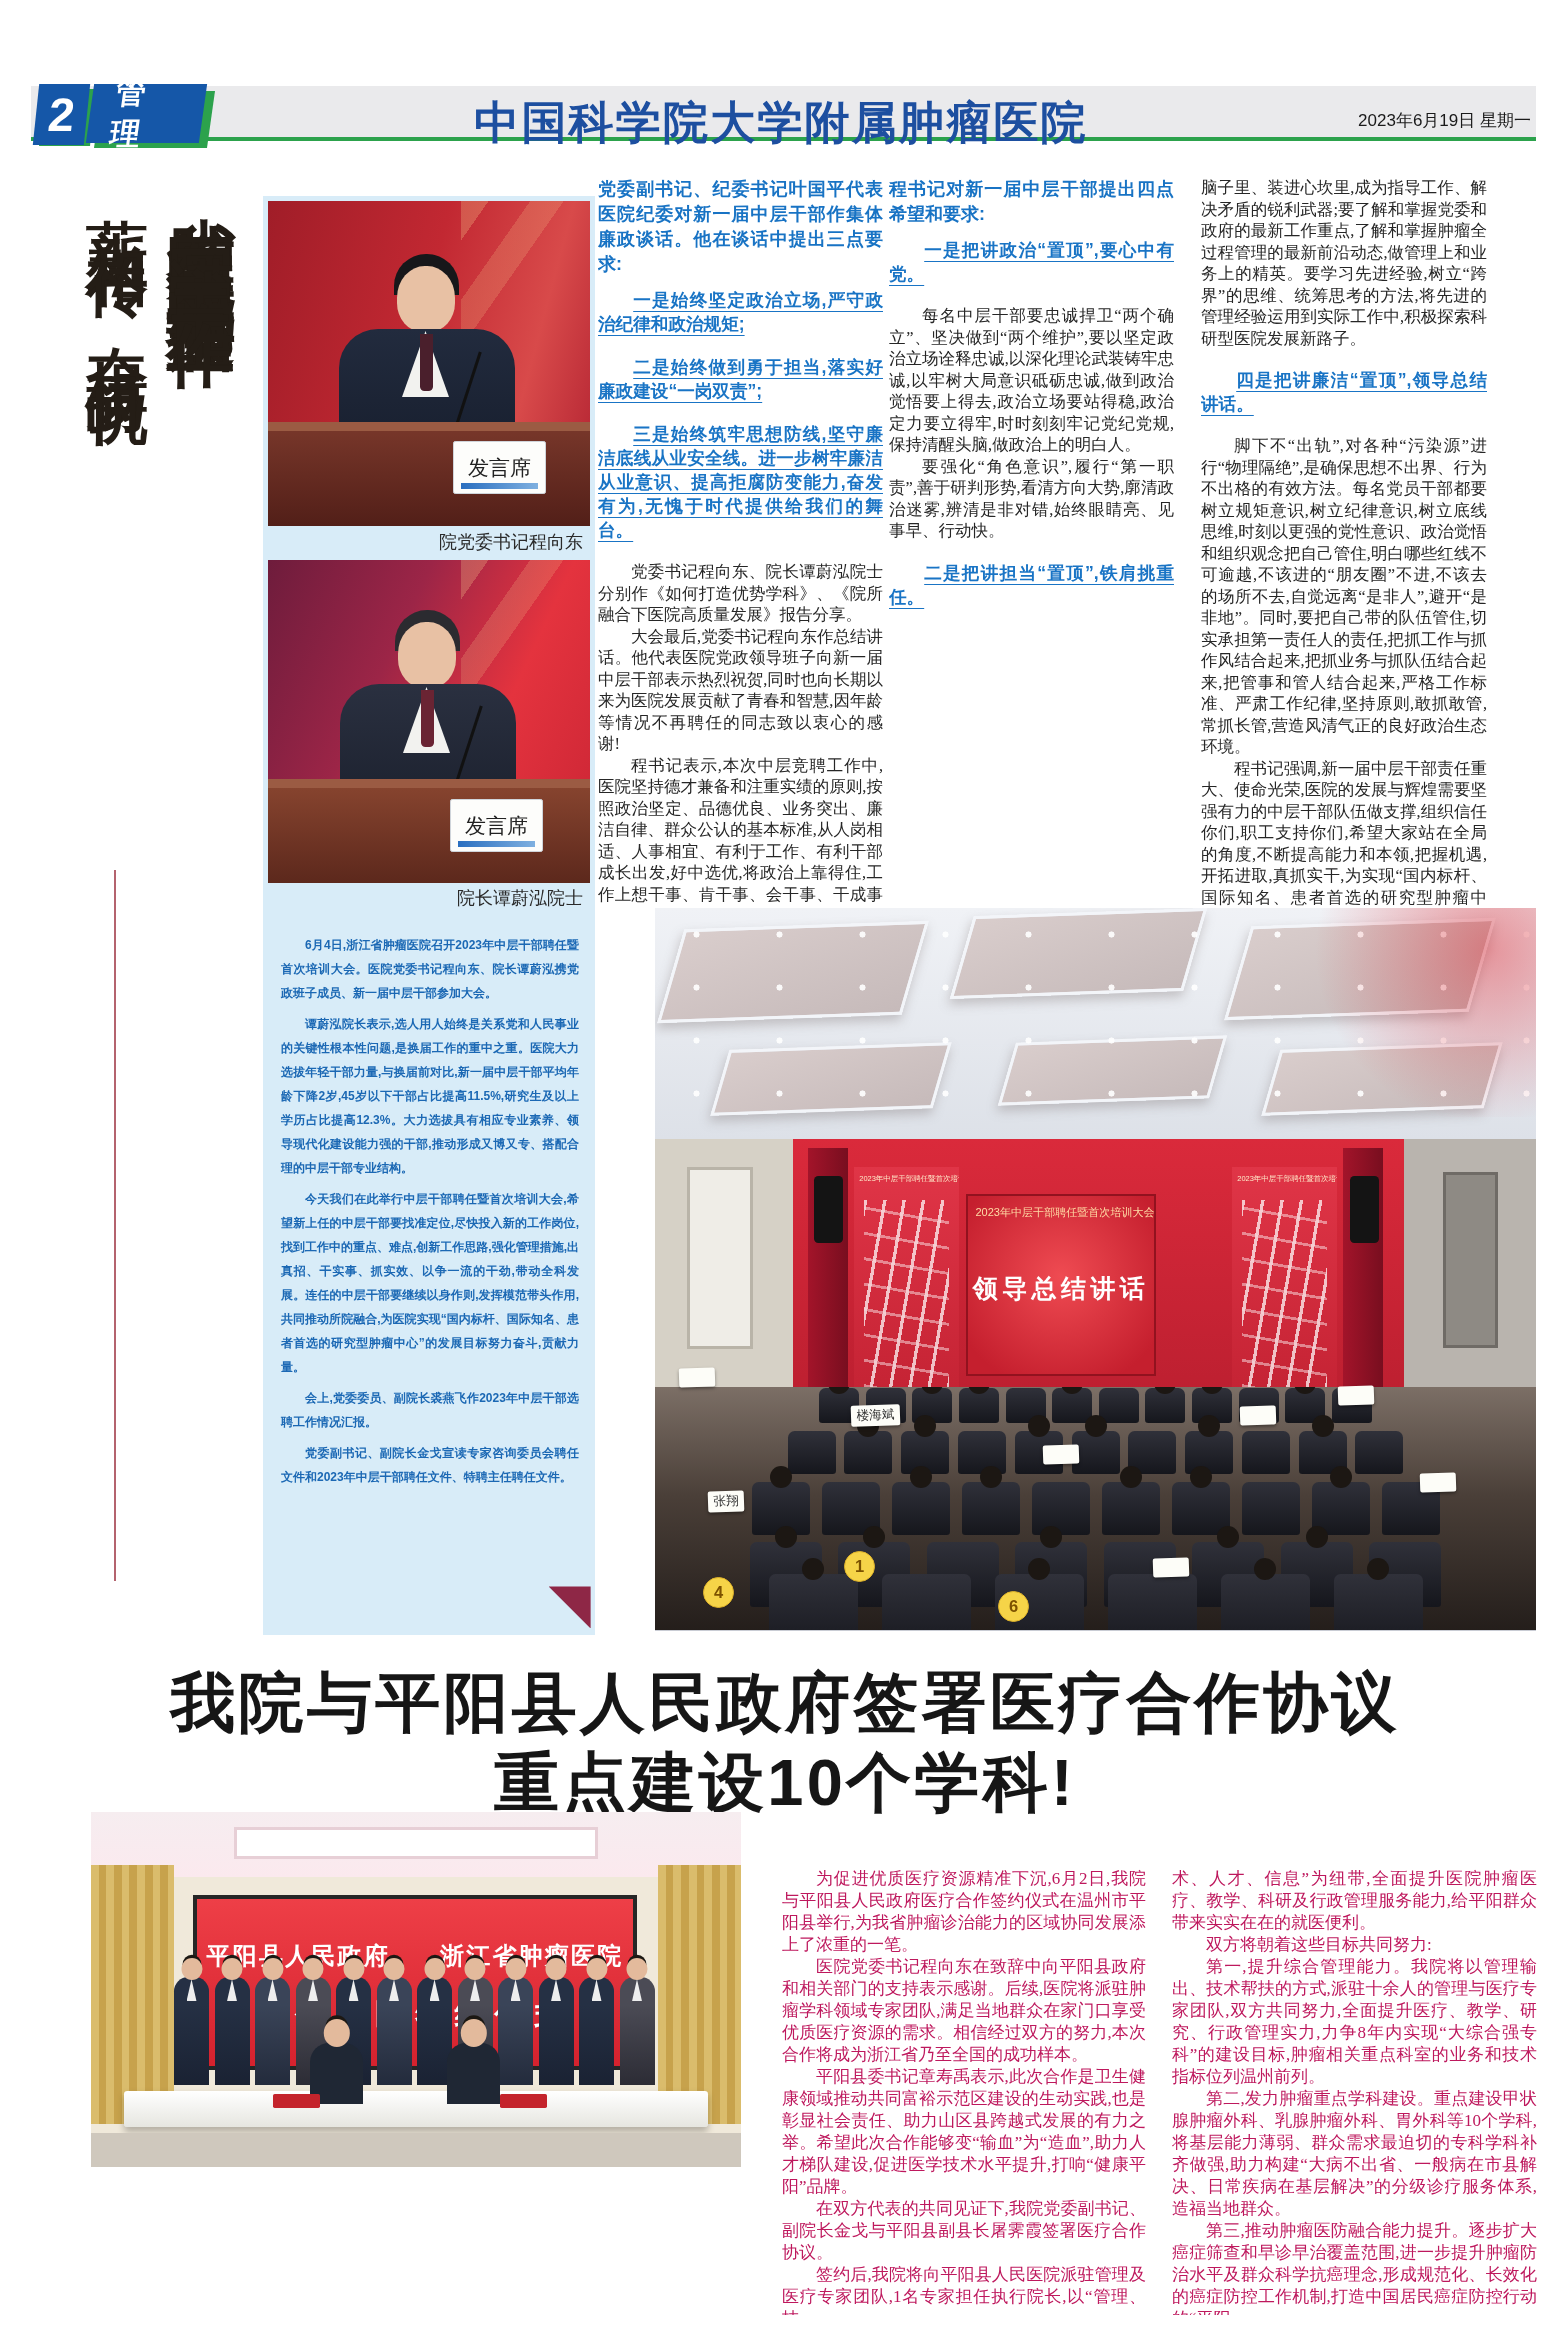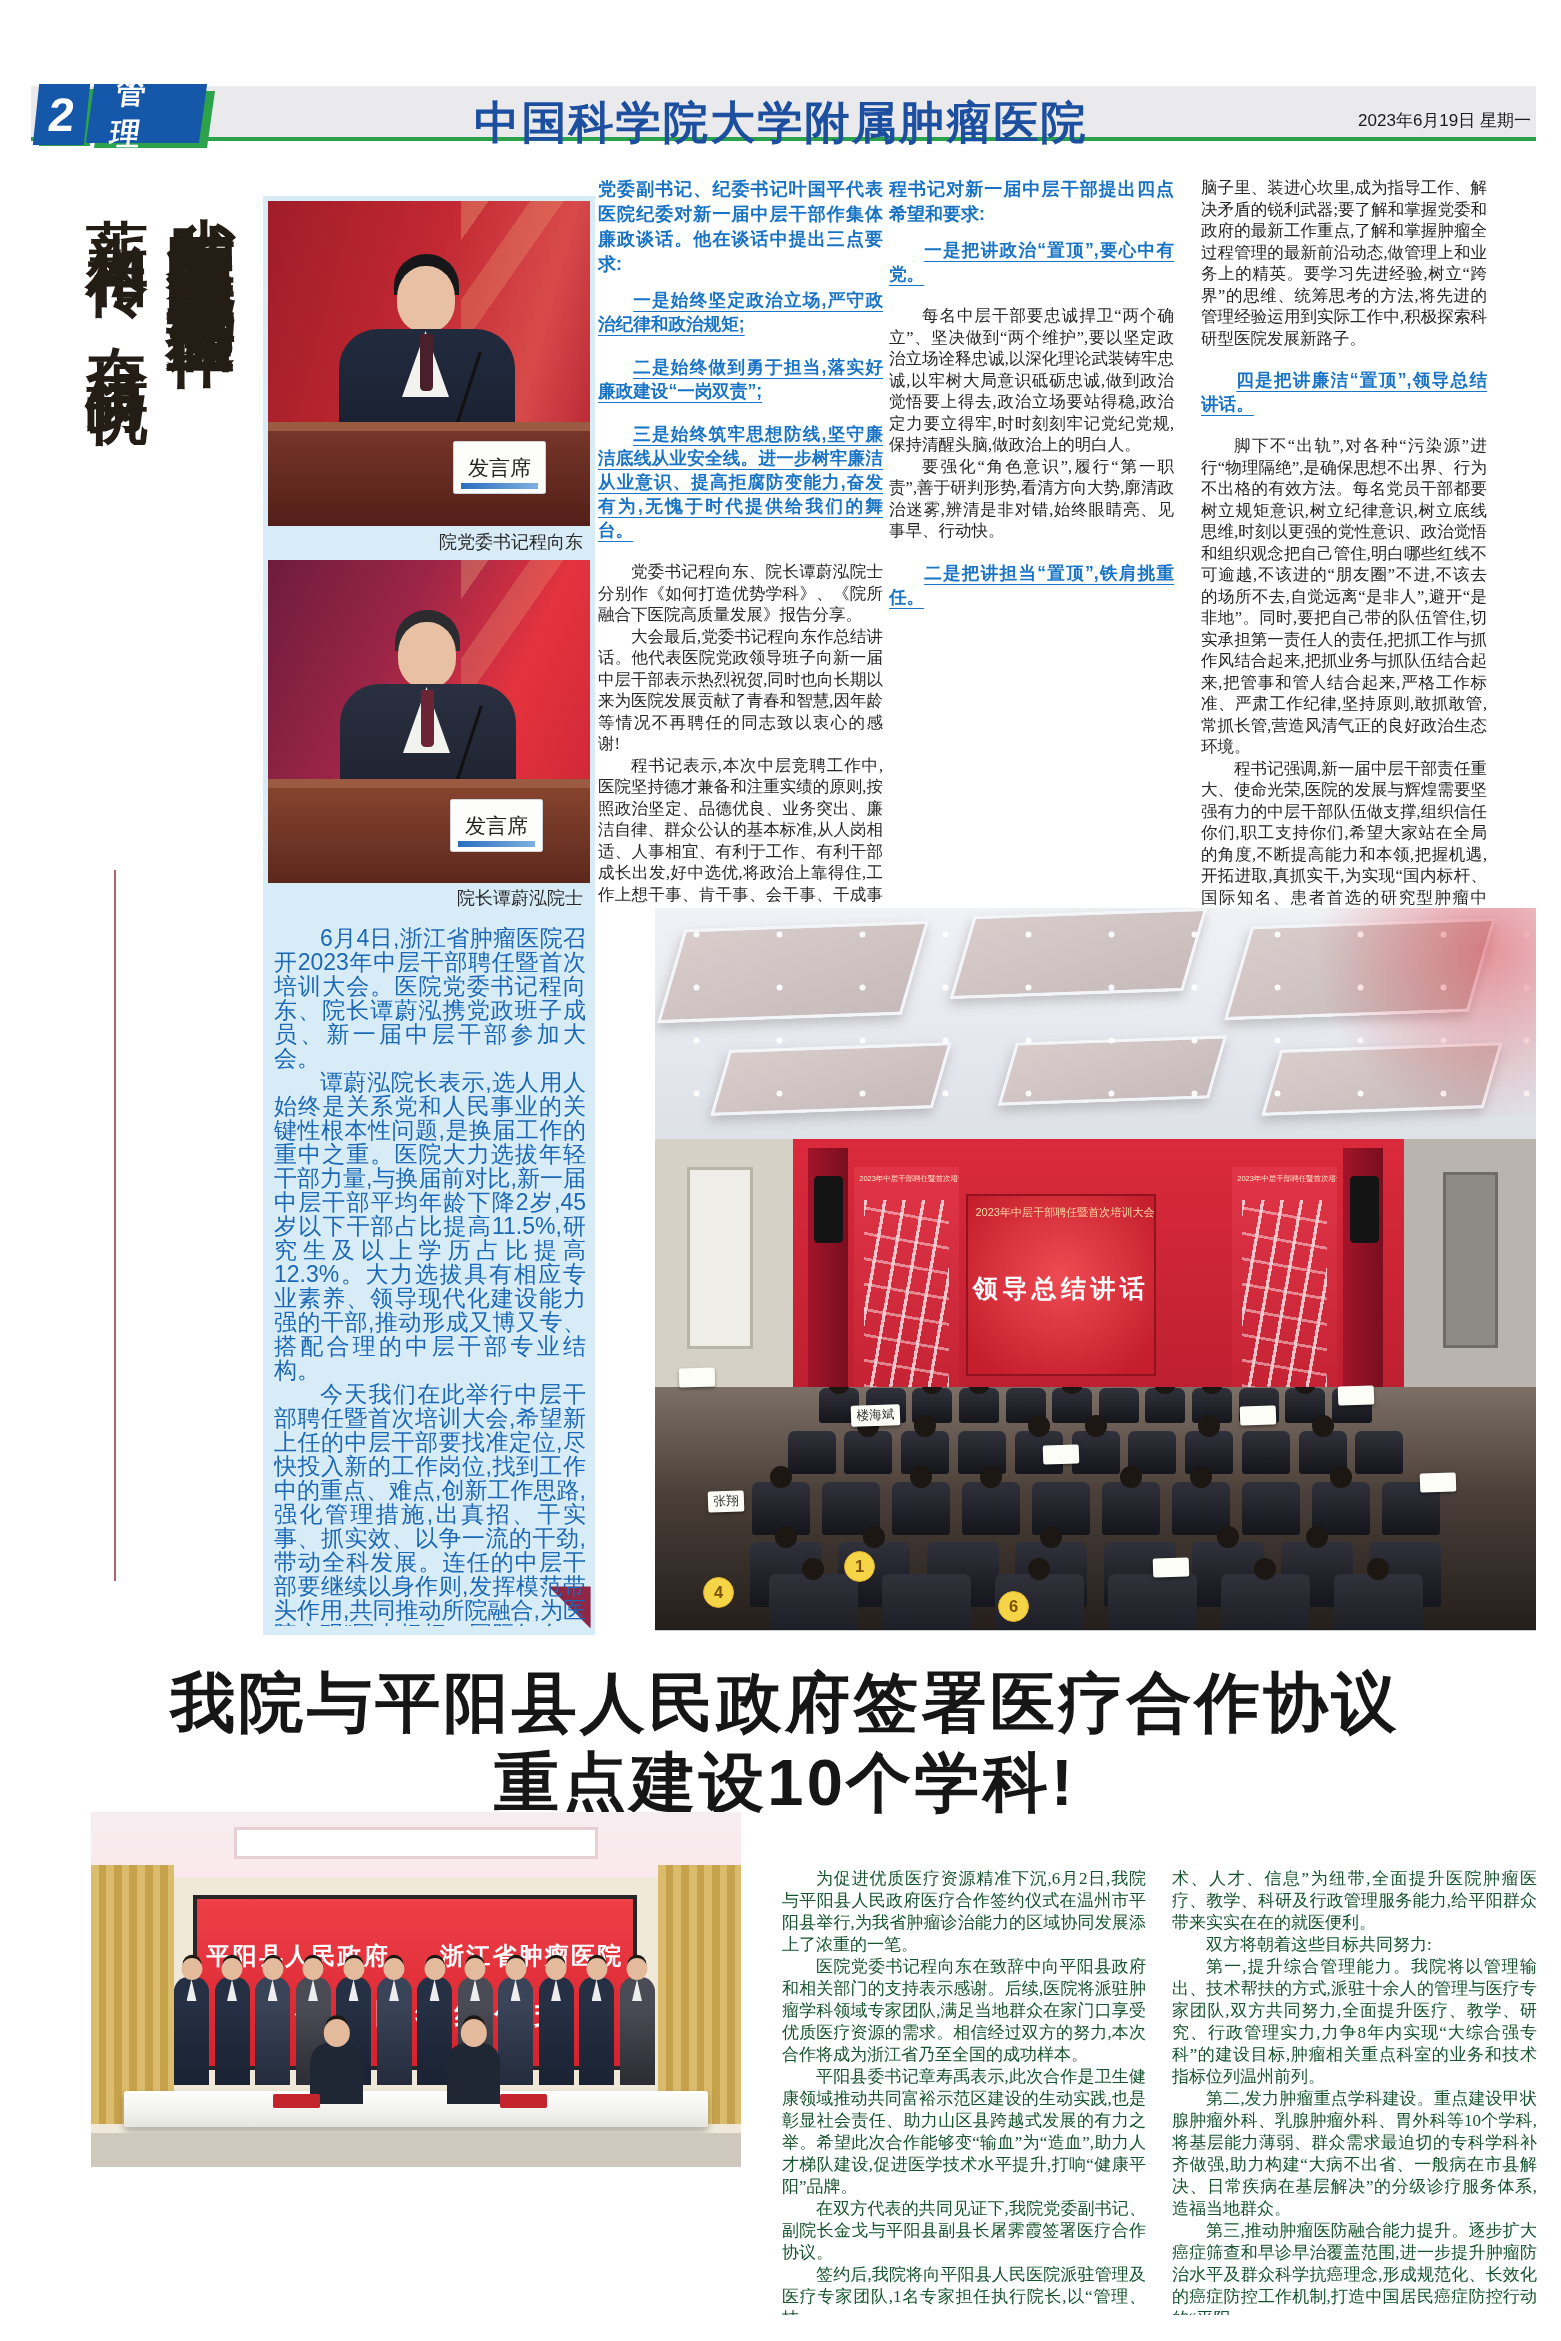--- a/index.html
+++ b/index.html
@@ -26,21 +26,21 @@
 
   
   #panel{position:absolute;left:263px;top:196px;width:332px;height:1439px;background:#d8ecf8;overflow:hidden}
   #panel-tri{position:absolute;right:4.4px;bottom:6.6px;width:42px;height:42px;background:#8e2746;
     clip-path:polygon(0 0,100% 0,100% 100%)}
   .caption{position:absolute;left:268px;width:315px;text-align:right;font-family:"Liberation Serif",serif;
     font-size:18px;color:#2a2a2a}
   #cap1{top:530px}
   #cap2{top:886px}
   #lede{position:absolute;left:274px;top:926px;width:312px;height:700px;overflow:hidden;text-align:justify}
-  #lede p{font-size:23px;line-height:24px;color:#1b68b4;font-weight:400;text-indent:2em;margin:0}
+  #lede p{font-size:12px;line-height:24px;color:#1b68b4;font-weight:700;text-indent:2em;margin:7px}
 
   
   .sphoto{position:absolute;left:268px;width:322px;overflow:hidden}
   #photo1{top:201px;height:325px;background:linear-gradient(105deg,#a01d28 0%,#c22832 45%,#d84a4a 75%,#b02030 100%)}
   #photo2{top:560px;height:323px;background:linear-gradient(115deg,#6e1c3c 0%,#9c2547 35%,#e4333e 65%,#c92434 100%)}
   .flagray{position:absolute;left:60%;top:-10%;width:80%;height:70%;background:
     linear-gradient(125deg,rgba(255,220,150,.25) 0 12%,transparent 12% 22%,rgba(255,220,150,.18) 22% 30%,transparent 30%)}
   .hair{position:absolute;width:65px;height:41px;border-radius:32px 32px 0 0;background:#17171a}
   .face{position:absolute;width:58px;height:66px;border-radius:48% 48% 44% 44%;background:#e8c1a4}
   .suit{position:absolute;width:176px;height:143px;border-radius:39px 39px 0 0;background:linear-gradient(180deg,#222b3e,#161d2c)}
@@ -137,21 +137,21 @@
     border-radius:3.3px;box-shadow:0 4.4px 7.7px rgba(0,0,0,.25)}
   .sit{position:absolute;top:231px;width:53px;height:61px;background:#1f2734;border-radius:19px 19px 0 0}
   .sit::before{content:"";position:absolute;left:50%;top:-24px;transform:translateX(-50%);
     width:26.4px;height:27.5px;border-radius:50%;background:#e3ba9c;box-shadow:0 -5.5px 0 -1.7px #1c1813}
   .folder{position:absolute;top:282px;width:47px;height:14.3px;background:#c4242c;border-radius:1.7px}
   .sp-floor{position:absolute;left:0;bottom:0;width:100%;height:34px;background:#cfc8bd}
 
   .bcol{position:absolute;top:1868px;width:364px;height:447px;overflow:hidden;text-align:justify}
   #bcol1{left:782px}
   #bcol2{left:1172px;width:365px}
-  .bb{font-family:"Liberation Serif",serif;font-size:17px;line-height:22px;text-indent:2em;margin:0;color:#14532d}
+  .bb{font-family:"Liberation Serif",serif;font-size:17px;line-height:22px;text-indent:2em;margin:0;color:#be185d}
   .bb.cont{text-indent:0}
 </style>
 </head>
 <body>
 
 <div id="hdr-band"></div>
 <div id="pageno-green"></div>
 <div id="pageno">2</div>
 <div id="secbox-green"></div>
 <div id="secbox">管 理</div>

